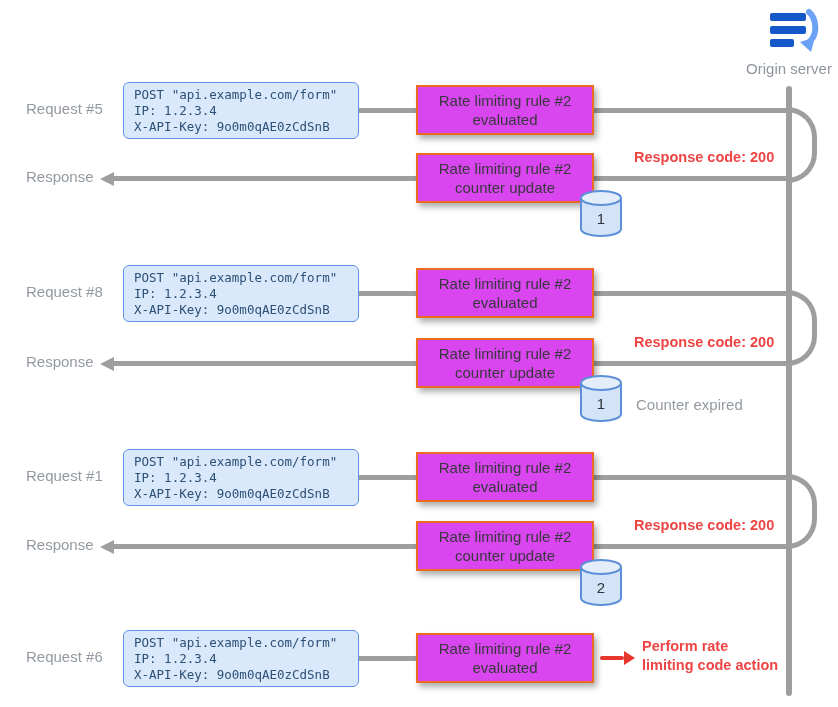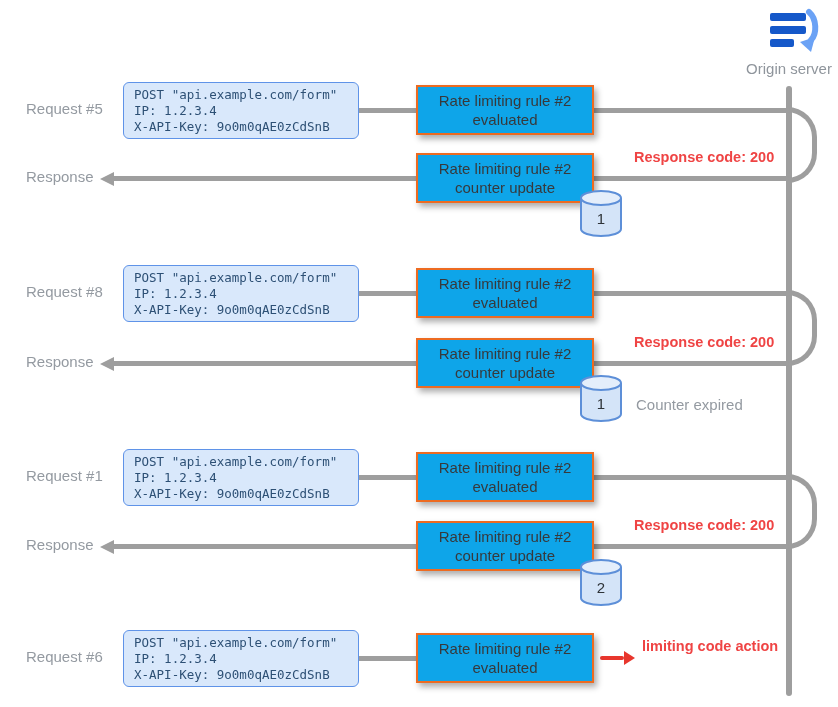--- a/index.html
+++ b/index.html
@@ -29,21 +29,21 @@
   }
   .bluebox{
     position:absolute;left:107px;width:236px;height:57px;box-sizing:border-box;
     background:#d9e8fb;border:1.6px solid #5f93e8;border-radius:6px;
     padding:4px 10px;z-index:3;
     font-family:"DejaVu Sans Mono",monospace;font-size:12.5px;line-height:16px;color:#2d5075;
     white-space:nowrap;
   }
   .orangebox{
     position:absolute;left:400px;width:178px;height:50px;box-sizing:border-box;
-    background:#0ea5e9;border:2.5px solid #ed6b21;
+    background:#d946ef;border:2.5px solid #ed6b21;
     box-shadow:3px 4px 6px rgba(0,0,0,.32);
     display:flex;flex-direction:column;align-items:center;justify-content:center;
     font-size:15px;line-height:19px;color:#37393c;text-align:center;z-index:4;
   }
   .rednote{
     position:absolute;color:#ef4444;font-size:14.5px;font-weight:700;line-height:19px;
     white-space:nowrap;z-index:5;
   }
   .graynote{
     position:absolute;color:#949aa1;font-size:15px;white-space:nowrap;z-index:5;
@@ -169,16 +169,17 @@
     <div>IP: 1.2.3.4</div>
     <div>X-API-Key: 9o0m0qAE0zCdSnB</div>
   </div>
   <div class="orangebox" style="top:633px">
     <div>Rate limiting rule #2</div>
     <div>evaluated</div>
   </div>
   <div class="redline" style="left:584px;top:656px;width:24px"></div>
   <div class="arrow-right-red" style="left:608px;top:651px"></div>
   <div class="rednote" style="left:626px;top:637px">
+    <div>Perform rate</div>
     <div>limiting code action</div>
   </div>
 
 </div>
 
 </body></html>

